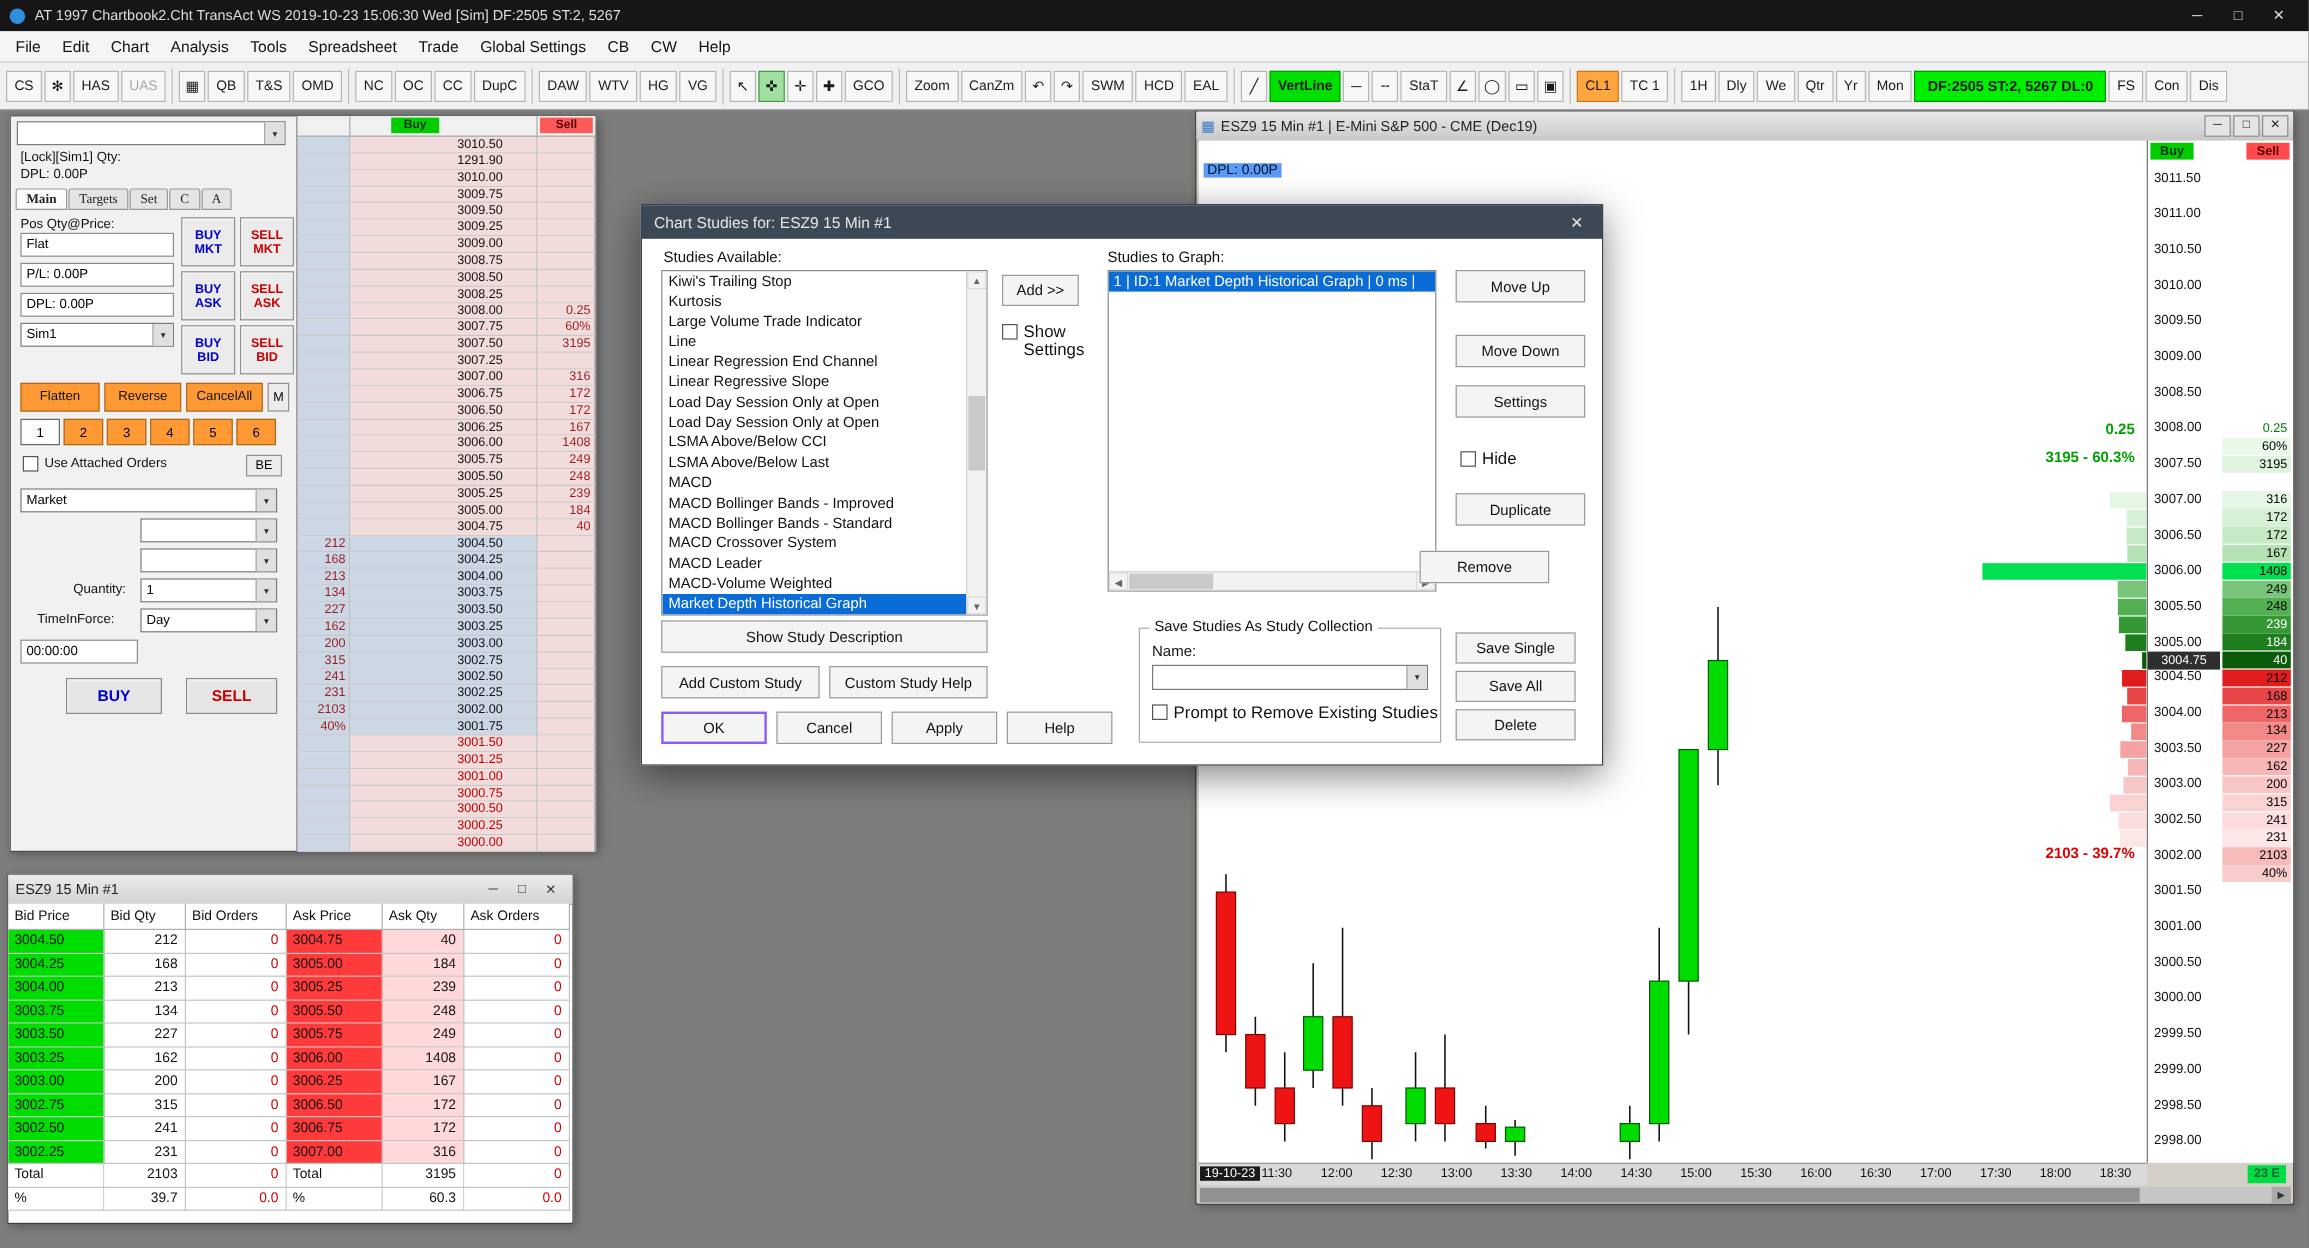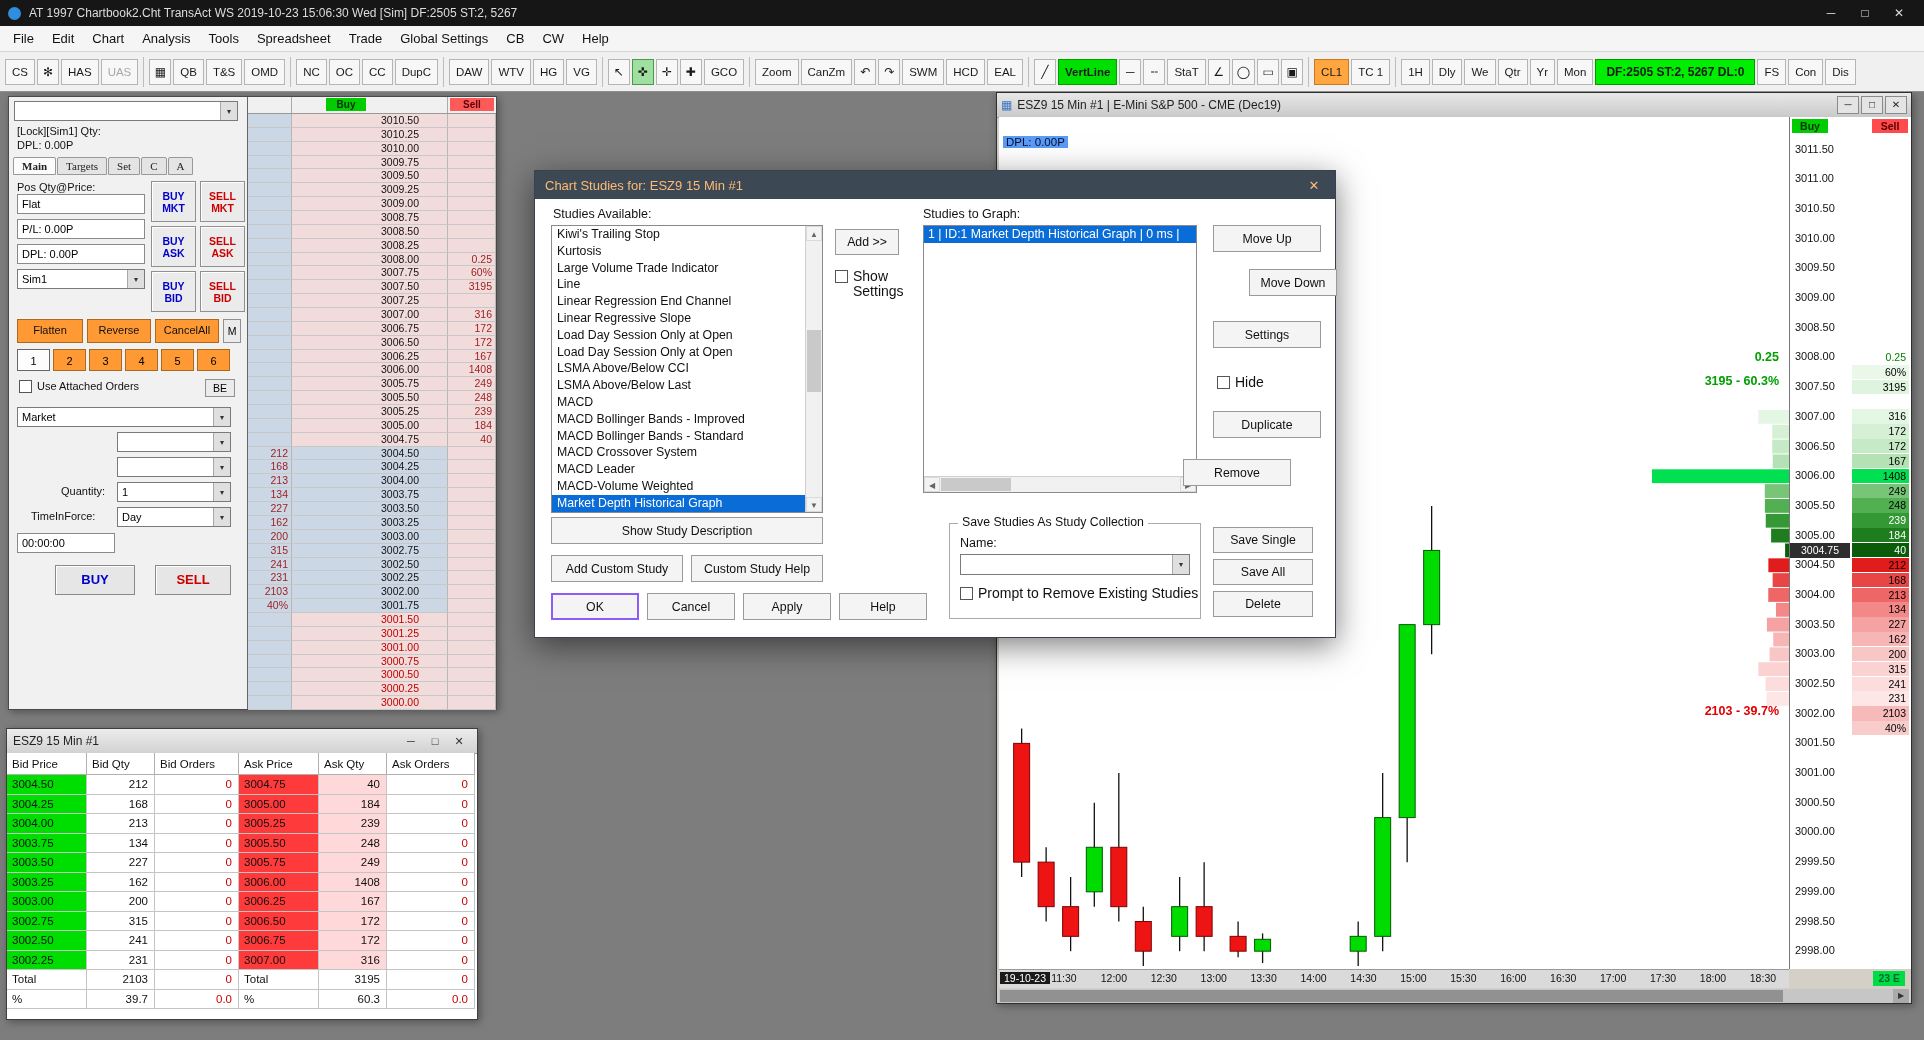--- a/index.html
+++ b/index.html
@@ -103,21 +103,21 @@
   .scale-head.sell{right:3px;background:#ff4b4b;color:#500;}
   .cw-axis{position:absolute;left:2px;top:876px;width:790px;height:19px;background:#dadada;border-top:1px solid #999;box-sizing:border-box;}
   .tlab{position:absolute;top:2px;font-size:10.5px;color:#111;width:48px;text-align:center;}
   .tlab.tfirst{background:#1a1a1a;color:#fff;width:auto;padding:0 4px;}
   .cw-tag{position:absolute;right:6px;top:878px;background:#00dd44;color:#063;font-size:10.5px;font-weight:bold;padding:0 5px;height:15px;line-height:15px;z-index:2;}
   .cw-hscroll{position:absolute;left:2px;right:2px;top:896px;height:14px;background:#c6c6c6;}
   .cw-thumb{position:absolute;left:1px;top:1px;bottom:1px;width:86%;background:#919191;}
   .cw-sarrow{position:absolute;right:0;top:0;bottom:0;width:16px;background:#aaa;font-size:8px;text-align:center;line-height:14px;color:#333;}
   
   .dialog{position:absolute;left:534px;top:78px;width:802px;height:468px;background:#fff;border:1px solid #39424d;box-shadow:0 8px 30px rgba(0,0,0,.5);z-index:50;font-size:12.5px;box-sizing:border-box;}
-  .dlg-title{position:absolute;left:0;top:0;right:0;height:28px;background:#3d4855;color:#fdba74;display:flex;align-items:center;padding:0 10px;box-sizing:border-box;}
+  .dlg-title{position:absolute;left:0;top:0;right:0;height:28px;background:#3d4855;color:#e5e5e5;display:flex;align-items:center;padding:0 10px;box-sizing:border-box;}
   .dlg-title-text{flex:1;font-size:13px;}
   .dlg-close{width:22px;text-align:center;font-size:13px;}
   .dlg-label{position:absolute;font-size:12.5px;color:#111;white-space:nowrap;}
   .listbox{position:absolute;border:1px solid #8a8a8a;background:#fff;overflow:hidden;box-sizing:border-box;}
   .list-inner{position:absolute;left:0;top:0;right:17px;bottom:0;overflow:hidden;}
   #graph-list{right:0;bottom:16px;}
   .sli{height:16.8px;line-height:16.8px;padding-left:5px;font-size:12.3px;white-space:nowrap;color:#111;overflow:hidden;}
   .sli.sel{background:#0a6cd6;color:#fff;}
   .gli{height:17px;line-height:17px;padding:0 4px;font-size:12.3px;white-space:nowrap;display:inline-block;min-width:97%;}
   .gli.sel{background:#0a6cd6;color:#fff;}
@@ -332,21 +332,21 @@
             </span>
         </div>
         <div id="ladder-rows">
             <div class="lrow">
               <span class="lc lbid za"></span>
               <span class="lc lpx za">3010.50</span>
               <span class="lc lask za"></span>
             </div>
             <div class="lrow">
               <span class="lc lbid za"></span>
-              <span class="lc lpx za">3010.25</span>
+              <span class="lc lpx za">1291.90</span>
               <span class="lc lask za"></span>
             </div>
             <div class="lrow">
               <span class="lc lbid za"></span>
               <span class="lc lpx za">3010.00</span>
               <span class="lc lask za"></span>
             </div>
             <div class="lrow">
               <span class="lc lbid za"></span>
               <span class="lc lpx za">3009.75</span>
@@ -829,21 +829,21 @@
       <div class="dlg-label" style="left:388px;top:36px;">Studies to Graph:</div>
       <div class="listbox" style="left:388px;top:54px;width:274px;height:268px;">
         <div id="graph-list" class="list-inner"><div class="gli sel">1 | ID:1  Market Depth Historical Graph | 0 ms |</div></div>
         <div class="hscroll">
           <div class="harrow left">◀</div>
           <div class="hthumb"></div>
           <div class="harrow right">▶</div>
         </div>
       </div>
       <button class="dlg-btn" style="left:678px;top:54px;width:108px;height:27px;">Move Up</button>
-      <button class="dlg-btn" style="left:678px;top:98px;width:88px;height:27px;margin-left:36px;">Move Down</button>
+      <button class="dlg-btn" style="left:678px;top:108px;width:108px;height:27px;">Move Down</button>
       <button class="dlg-btn" style="left:678px;top:150px;width:108px;height:27px;">Settings</button>
       <div class="cbrow" style="left:682px;top:204px;">
         <span class="cbx"></span>
         <span class="cbl">Hide</span>
       </div>
       <button class="dlg-btn" style="left:678px;top:240px;width:108px;height:27px;">Duplicate</button>
       <button class="dlg-btn" style="left:648px;top:288px;width:108px;height:27px;">Remove</button>
       <button class="dlg-btn" style="left:16px;top:346px;width:272px;height:27px;">Show Study Description</button>
       <button class="dlg-btn" style="left:16px;top:384px;width:132px;height:27px;">Add Custom Study</button>
       <button class="dlg-btn" style="left:156px;top:384px;width:132px;height:27px;">Custom Study Help</button>

